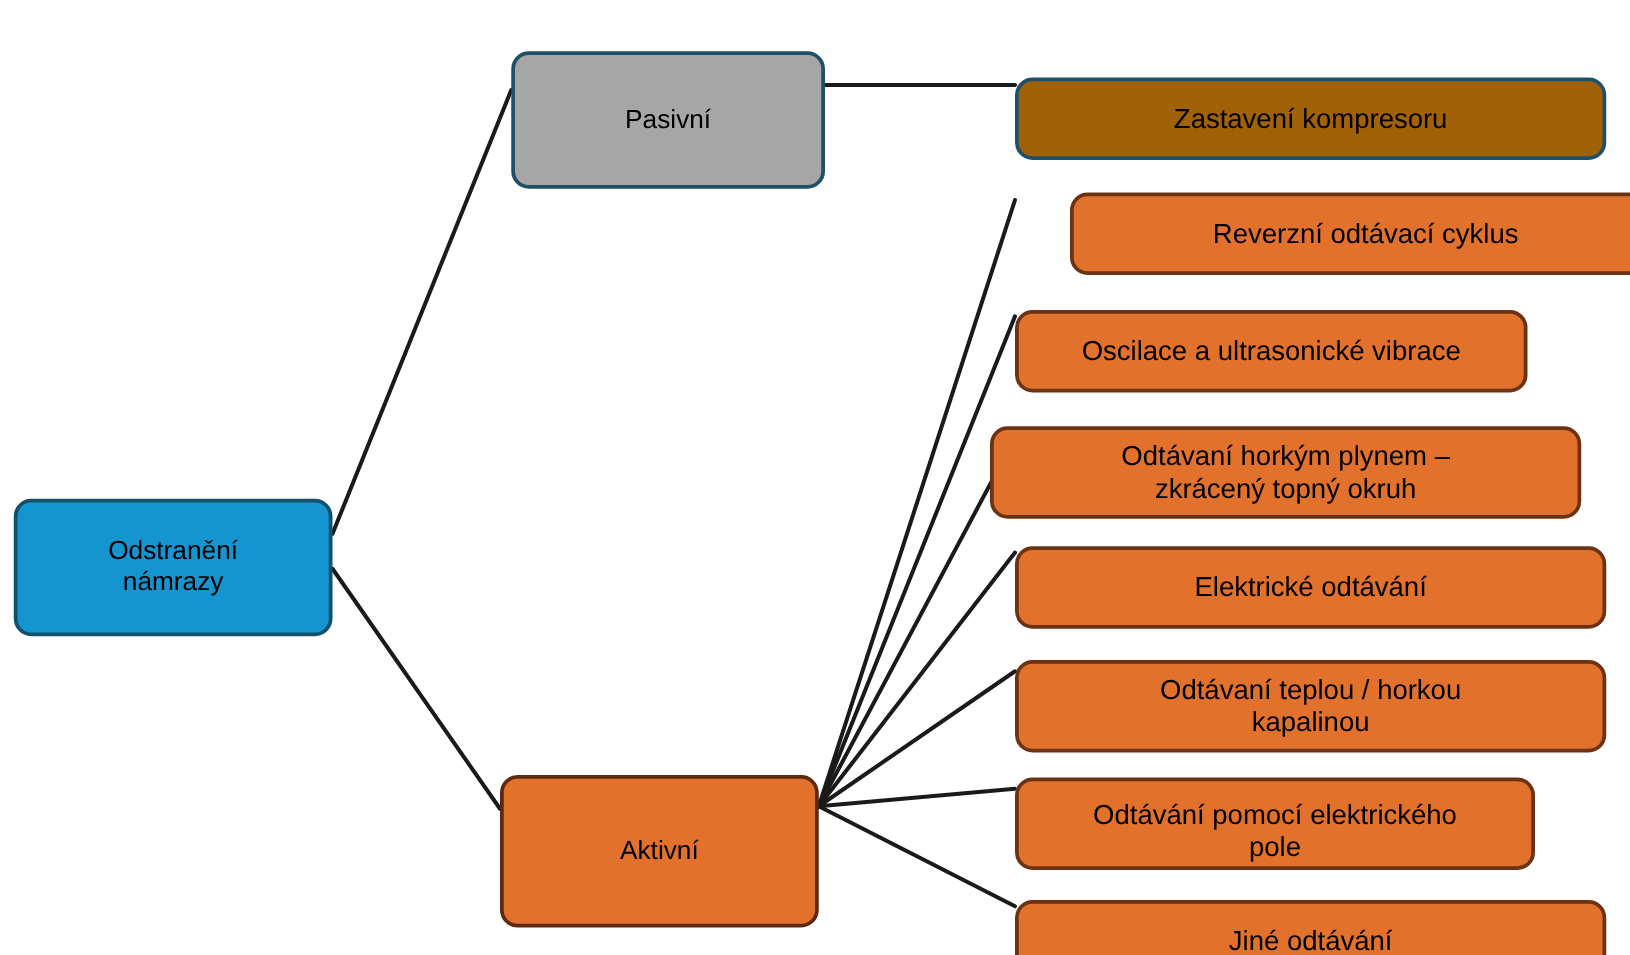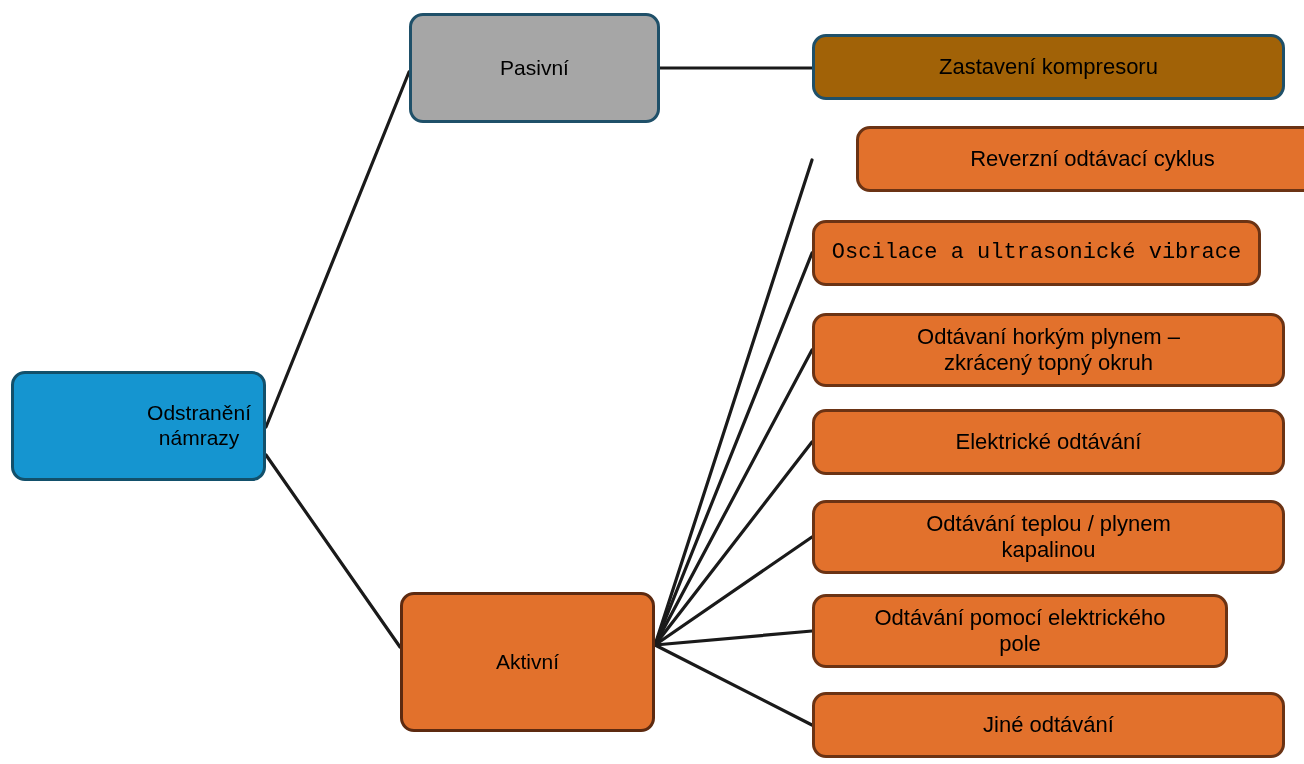--- a/index.html
+++ b/index.html
@@ -32,31 +32,31 @@
     display: flex;
     align-items: center;
     justify-content: center;
     text-align: center;
     border-radius: 14px;
     color: #000000;
     line-height: 1.18;
     padding: 2px 12px;
     z-index: 2;
     border-style: solid;
+    margin-top: 28px;
   }
   .node-label {
     display: block;
     white-space: pre-line;
   }
   .node.blue {
     background: #1595D0;
     border-color: #12506b;
     border-width: 3px;
     font-size: 21px;
-    justify-content: flex-end;
   }
   .node.gray {
     background: #a6a6a6;
     border-color: #1f5069;
     border-width: 3px;
     font-size: 21px;
   }
   .node.orange {
     background: #E2712C;
     border-color: #5d2a10;
@@ -98,46 +98,46 @@
 
   <div class="node blue" id="node-root" style="left: 11px; top: 371px; width: 255px; height: 110px;">
     <span class="node-label">Odstranění
 námrazy</span>
   </div>
 
   <div class="node gray" id="node-passive" style="left: 409px; top: 13px; width: 251px; height: 110px;">
     <span class="node-label">Pasivní</span>
   </div>
 
-  <div class="node orange" id="node-active" style="left: 400px; top: 592px; width: 255px; height: 140px;">
+  <div class="node orange" id="node-active" style="left: 400px; top: 592px; width: 255px; height: 122px;">
     <span class="node-label">Aktivní</span>
   </div>
 
   <div id="leaf-container">
       <div class="node gray-leaf" style="left: 812px; top: 34px; width: 473px; height: 66px;">
         <span class="node-label">Zastavení kompresoru</span>
       </div>
       <div class="node orange-leaf" style="left: 856px; top: 126px; width: 473px; height: 66px;">
         <span class="node-label">Reverzní odtávací cyklus</span>
       </div>
-      <div class="node orange-leaf" style="left: 812px; top: 220px; width: 449px; height: 66px; font-family: Liberation Mono, monospace;">
+      <div class="node orange-leaf" style="left: 812px; top: 220px; width: 410px; height: 66px;">
         <span class="node-label">Oscilace a ultrasonické vibrace</span>
       </div>
-      <div class="node orange-leaf" style="left: 812px; top: 313px; width: 473px; height: 74px;">
+      <div class="node orange-leaf" style="left: 792px; top: 313px; width: 473px; height: 74px;">
         <span class="node-label">Odtávaní horkým plynem –
 zkrácený topný okruh</span>
       </div>
       <div class="node orange-leaf" style="left: 812px; top: 409px; width: 473px; height: 66px; text-align: center;">
         <span class="node-label">Elektrické odtávání</span>
       </div>
       <div class="node orange-leaf" style="left: 812px; top: 500px; width: 473px; height: 74px;">
-        <span class="node-label">Odtávání teplou / plynem
+        <span class="node-label">Odtávaní teplou / horkou
 kapalinou</span>
       </div>
-      <div class="node orange-leaf" style="left: 812px; top: 594px; width: 416px; height: 74px;">
+      <div class="node orange-leaf" style="left: 812px; top: 594px; width: 416px; height: 74px; align-items: flex-end;">
         <span class="node-label">Odtávání pomocí elektrického
 pole</span>
       </div>
       <div class="node orange-leaf" style="left: 812px; top: 692px; width: 473px; height: 66px;">
         <span class="node-label">Jiné odtávání</span>
       </div>
     </div>
 
 </div>
 

